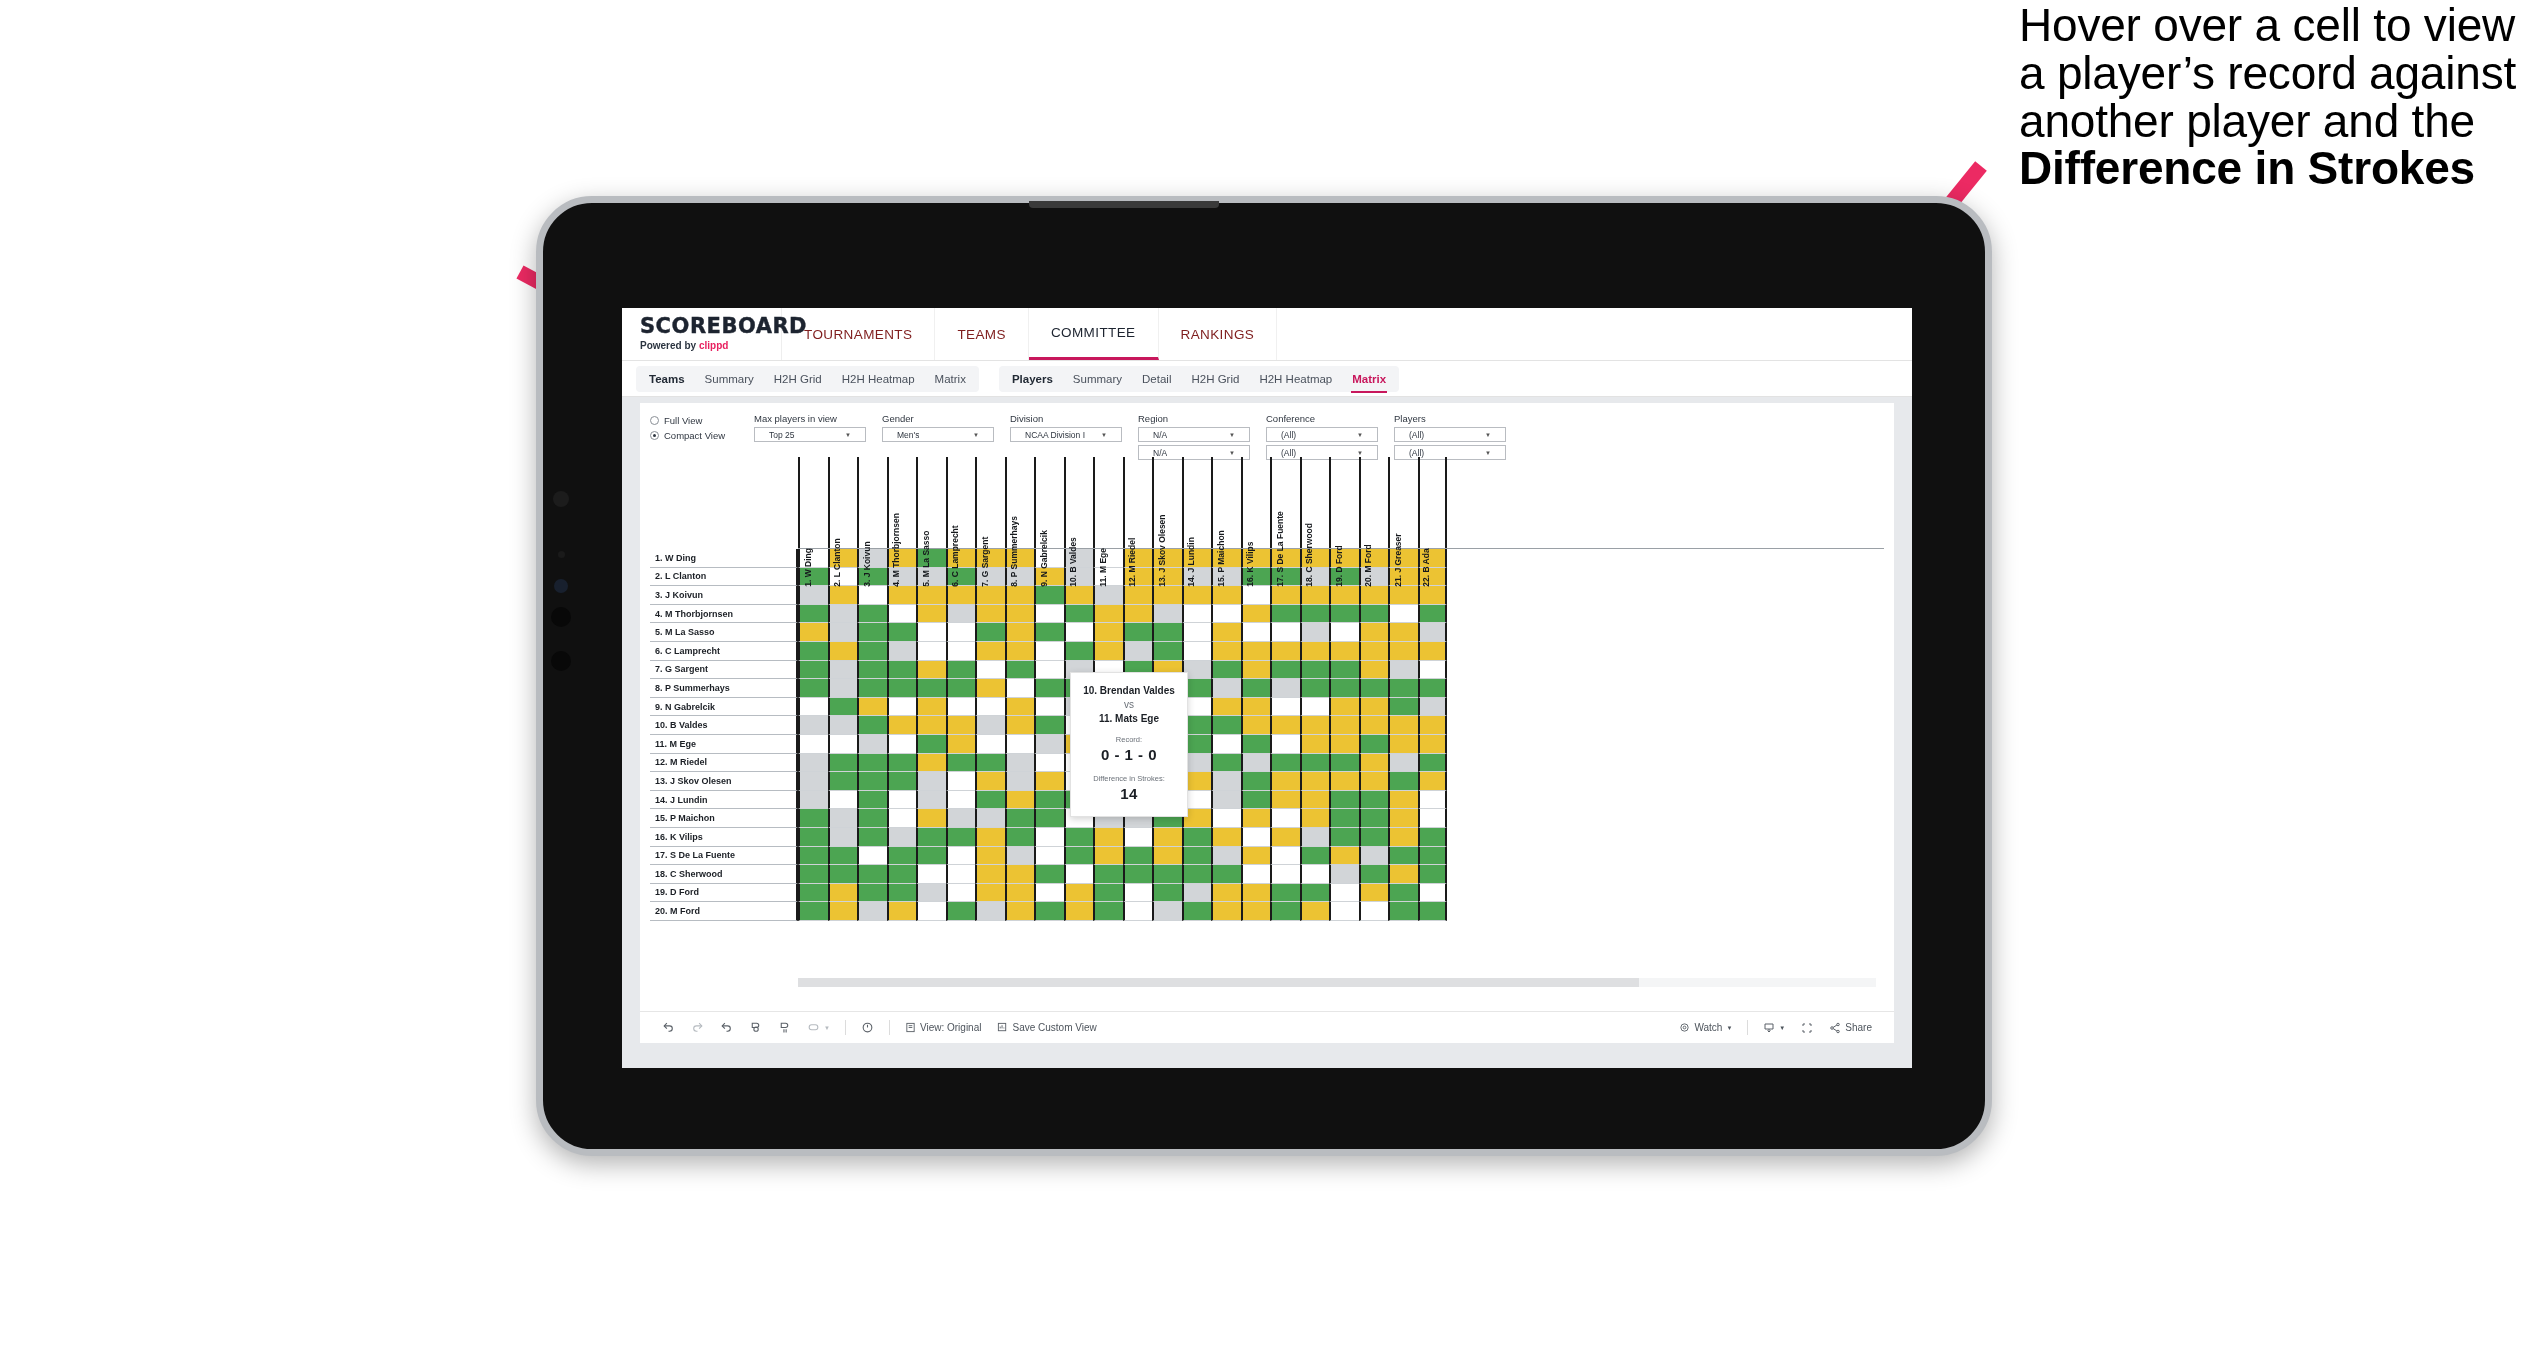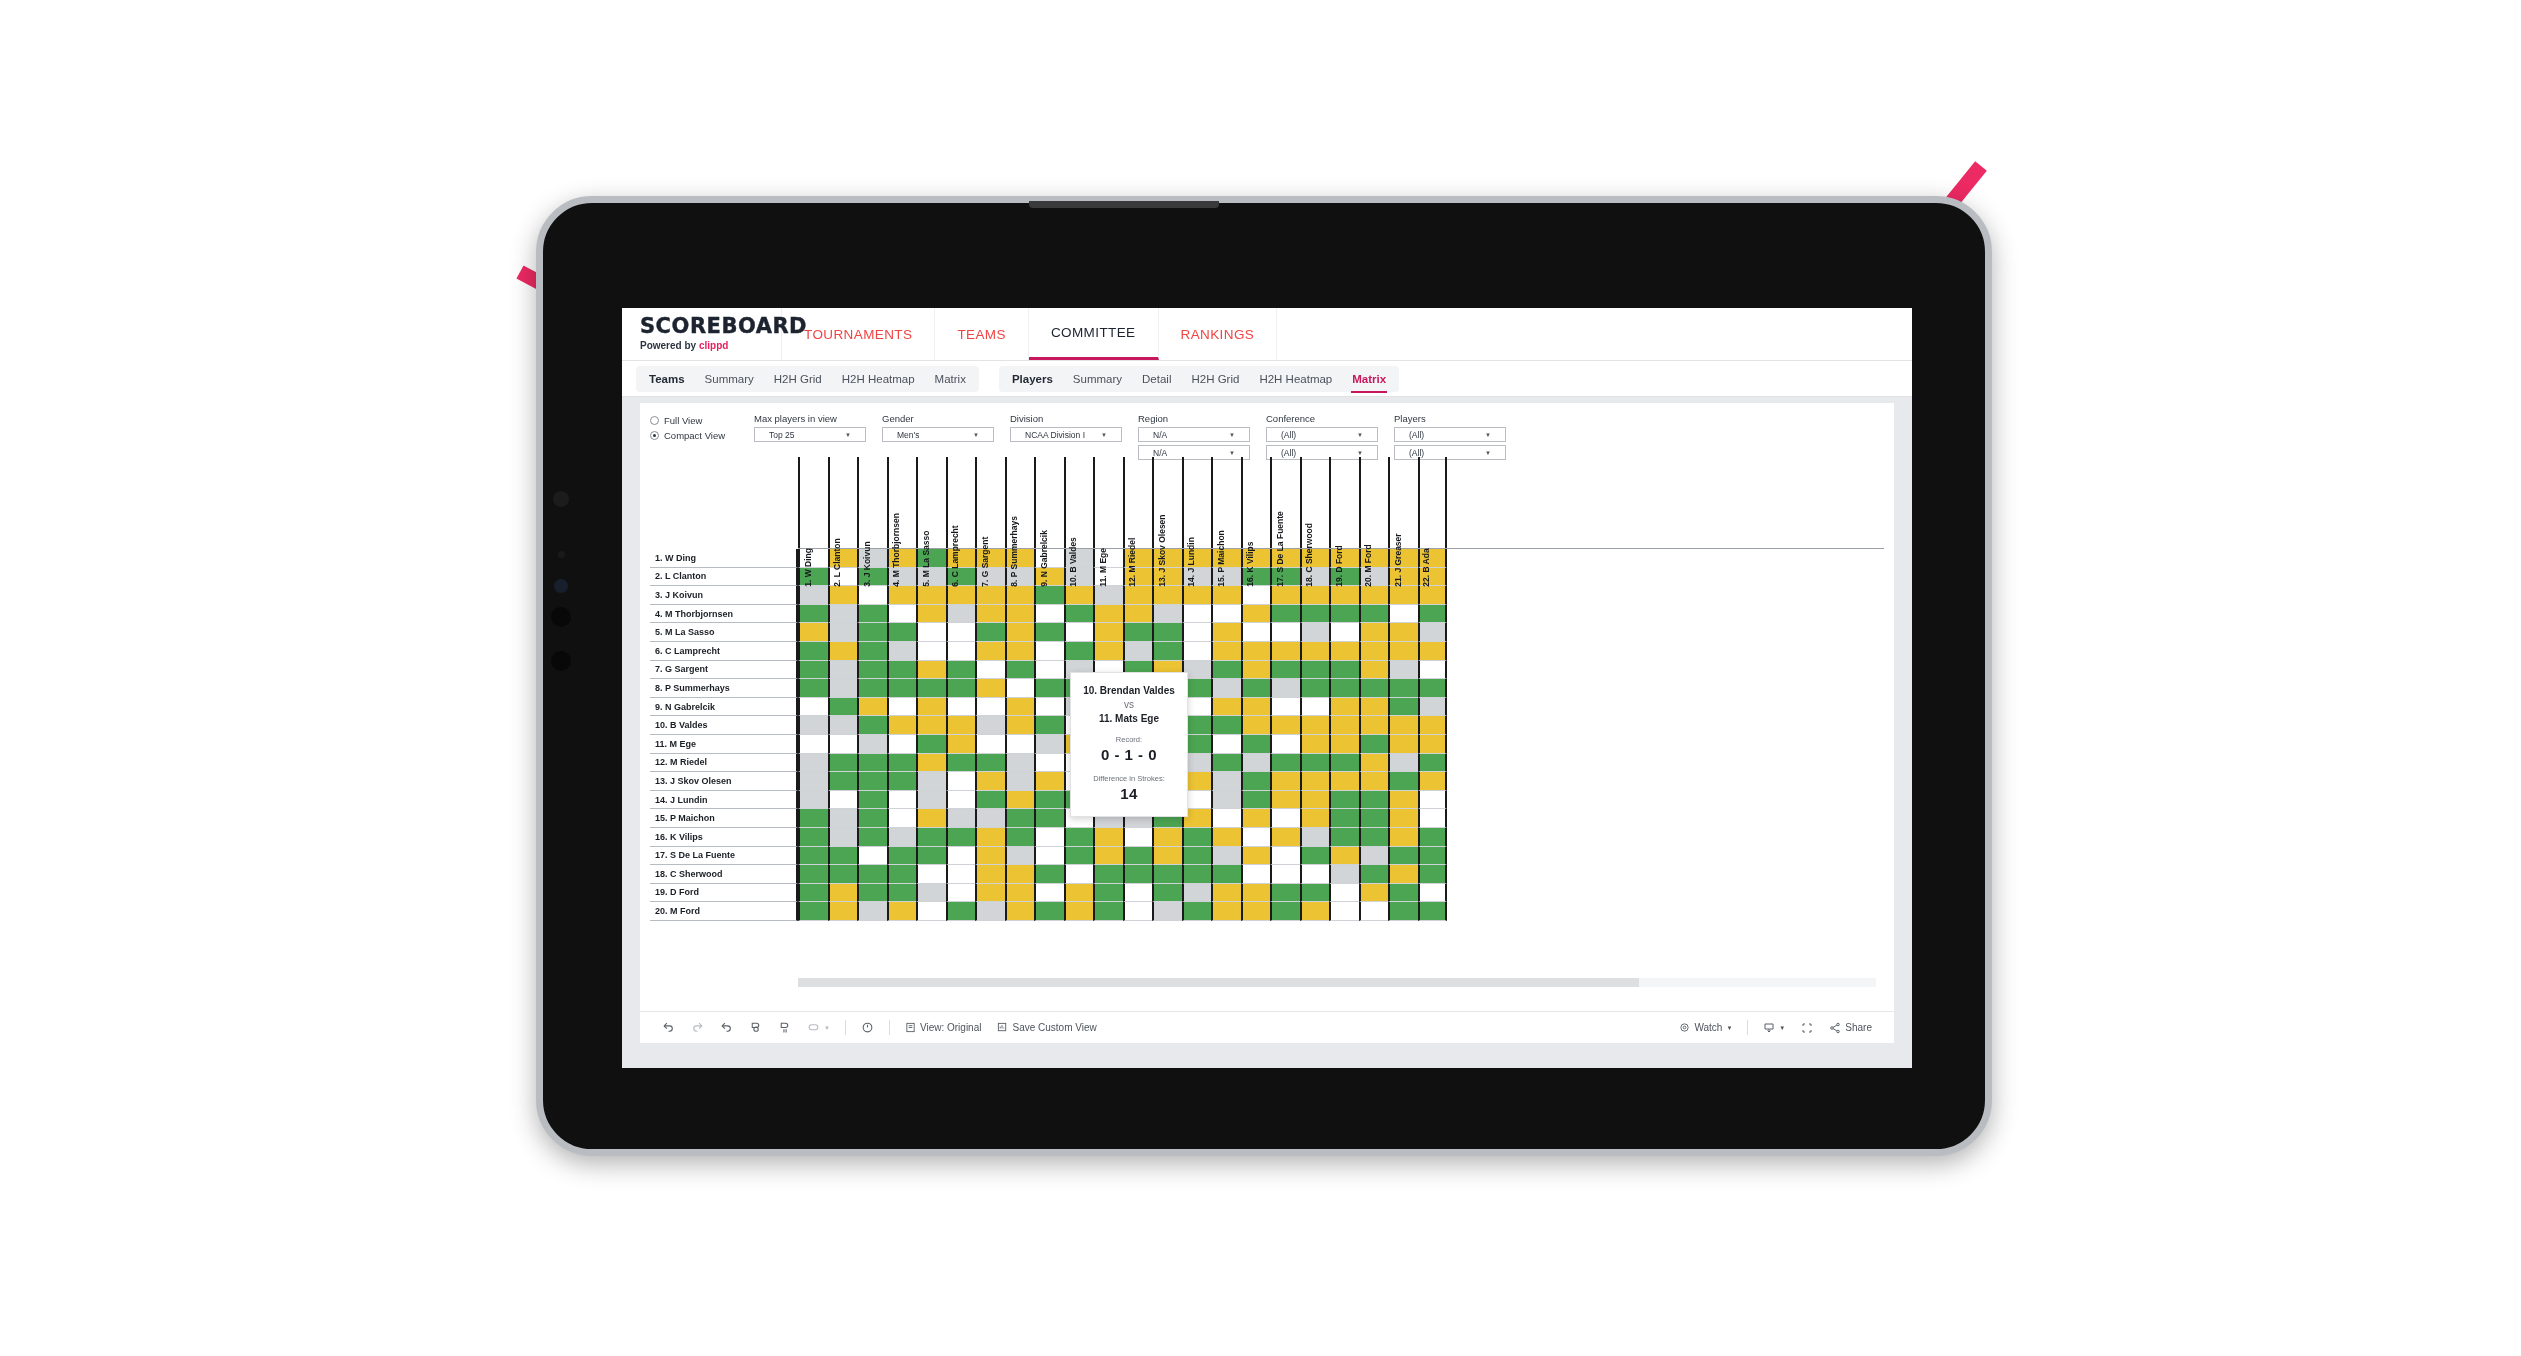--- a/index.html
+++ b/index.html
@@ -64,21 +64,21 @@
     font-family: "DejaVu Sans", sans-serif;
     font-weight: 700; font-size: 21px; letter-spacing:0.5px;
     color:#1d2430; line-height:1;
     -webkit-text-stroke: 0.4px #1d2430;
   }
   .brand .pwr { font-size: 10px; color:#2b3440; margin-top:3px; font-weight:600;}
   .brand .pwr i { font-style:normal; color:#e8205f; font-weight:700; }
   .topnav { display:flex; align-items:stretch; }
   .topnav .tab {
     display:flex; align-items:center; padding:0 22px;
-    font-size:13.5px; color:#ef4444; letter-spacing:.4px;
+    font-size:13.5px; color:#7f1d1d; letter-spacing:.4px;
     border-right:1px solid #f0f0f0; cursor:pointer;
   }
   .topnav .tab.active { border-bottom:3px solid #c8175c; color:#1d2430; }
 
   
   .subbar {
     height: 36px; background:#fff; display:flex; align-items:center;
     padding-left: 14px; gap: 0px; border-bottom:1px solid #e2e2e2;
   }
   .chipgroup { display:flex; align-items:center; background:#f3f4f6; border-radius:4px; padding:3px; }
@@ -161,20 +161,23 @@
   #bottombar .spacer { flex:1; }
   .gi { display:inline-block; color:#5b6168; }
   .gi svg { display:block; }
 </style>
 </head>
 <body>
 
 <div id="stage">
 
 
+  <div class="annot" id="annot-right">
+    <span>Hover over a cell to view a player’s record against another player and the <b>Difference in Strokes</b></span>
+  </div>
 
   <svg class="arrow-svg" viewBox="0 0 2521 1356">
     <defs>
       <marker id="ah1" markerWidth="5" markerHeight="5" refX="2.2" refY="2.5" orient="auto">
         <path d="M0,0 L5,2.5 L0,5 z" fill="#ec2a63"></path>
       </marker>
     </defs>
     <line x1="520" y1="272" x2="840" y2="443" stroke="#ec2a63" stroke-width="15" marker-end="url(#ah1)"></line>
     <line x1="1981" y1="166" x2="1475" y2="790" stroke="#ec2a63" stroke-width="15" marker-end="url(#ah1)"></line>
   </svg>

